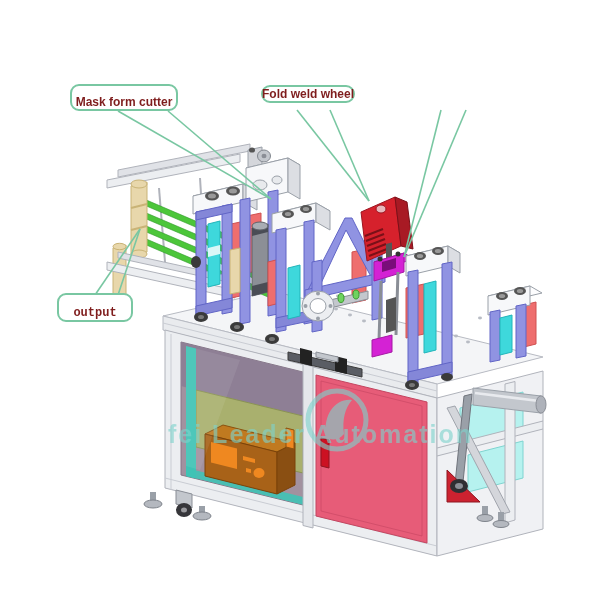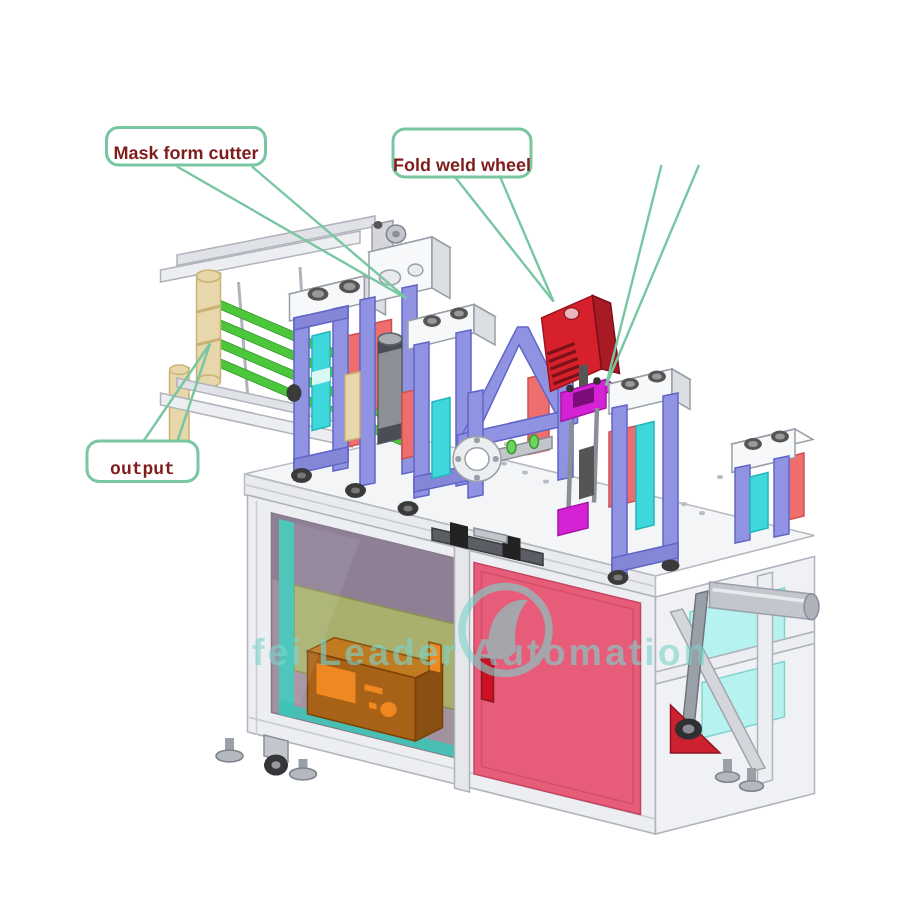--- a/index.html
+++ b/index.html
@@ -345,21 +345,21 @@
     <circle class="wmstroke" cx="337" cy="420" r="29" stroke-width="5"></circle>
     <path d="M 326 436 C 323 414, 336 398, 352 400 C 345 408, 342 420, 344 434 C 338 441, 330 441, 326 436 Z" fill="var(--watermark-teal,#7ed3cc)"></path>
     <text class="wmtext" x="168" y="443">fei Leader Automation</text>
   </g>
 </svg>
 
 <div class="callout-box" style="left:70px;top:84px;width:108px;height:27px;">
       <span>Mask form cutter</span>
     </div>
 
-<div class="callout-box" style="left:261px;top:85px;width:94px;height:34px;">
+<div class="callout-box" style="left:261px;top:85px;width:94px;height:18px;border-radius:12px;">
       <span>Fold weld wheel</span>
     </div>
 
 
 <div class="callout-box" style="left:57px;top:293px;width:76px;height:29px;font-family:Liberation Mono, monospace;">
       <span>output</span>
     </div>
 </div>
 
 </body></html>

